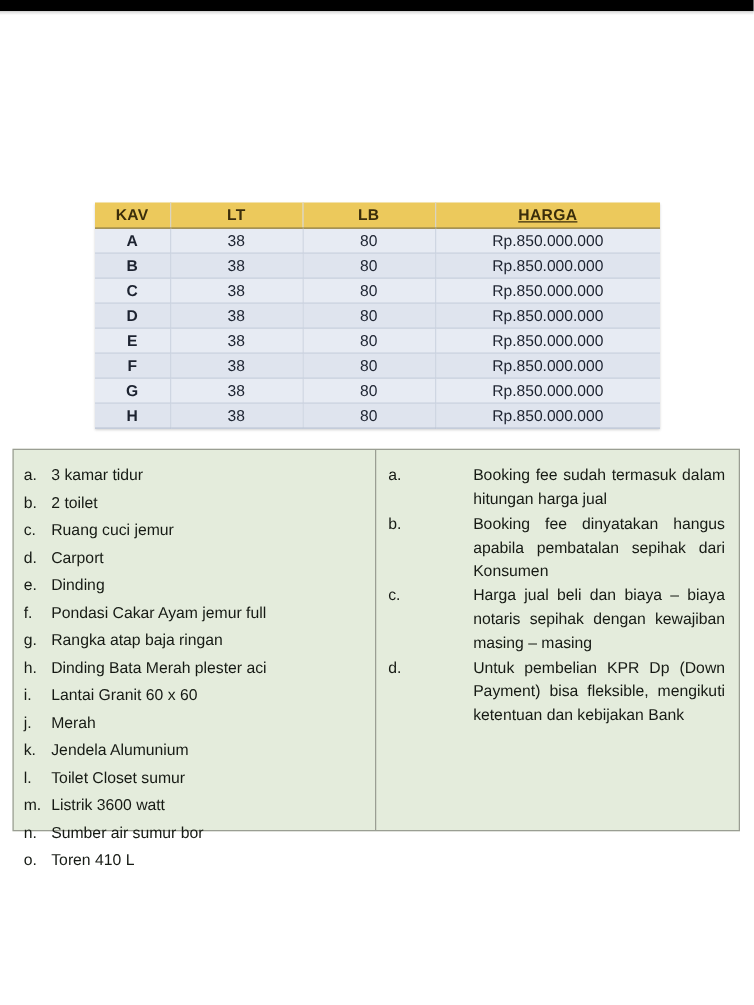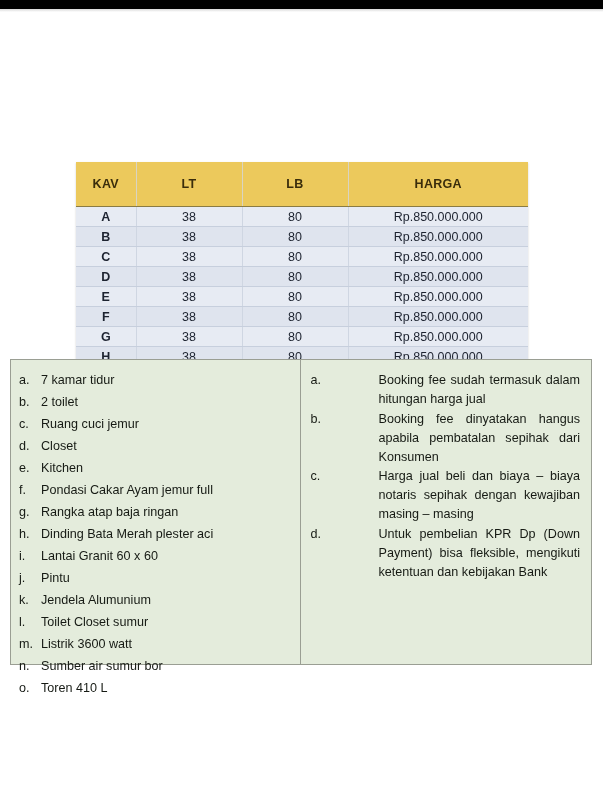--- a/index.html
+++ b/index.html
@@ -51,23 +51,23 @@
   .price-table th {
     background: #ecc95c;
     color: #3a2d0b;
     font-size: 12.5px;
     font-weight: bold;
     letter-spacing: 0.3px;
     height: 20px;
     text-align: center;
     border-right: 1px solid #d9d4c2;
     border-bottom: 1px solid #8a7b43;
-    padding: 12px;
-  }
-  .price-table th:last-child { border-right: none; }
+    padding: 0;
+  }
+  .price-table th:last-child { border-right: none; text-decoration: underline; }
 
   .price-table td {
     height: 19px;
     text-align: center;
     font-size: 12.5px;
     color: #1d2330;
     border-right: 1px solid #cfd6e2;
     border-bottom: 1px solid #c7cfdd;
     padding: 0;
   }
@@ -203,57 +203,57 @@
         <td>80</td>
         <td>Rp.850.000.000</td>
       </tr>
     </tbody>
 </table>
 
 <div class="spec-panel">
   <div class="spec-col left" id="spec-left">
       <div class="spec-item">
         <span class="spec-marker">a.</span>
-        <span class="spec-text">7 kamar tidur</span>
+        <span class="spec-text">3 kamar tidur</span>
       </div>
       <div class="spec-item">
         <span class="spec-marker">b.</span>
         <span class="spec-text">2 toilet</span>
       </div>
       <div class="spec-item">
         <span class="spec-marker">c.</span>
         <span class="spec-text">Ruang cuci jemur</span>
       </div>
       <div class="spec-item">
         <span class="spec-marker">d.</span>
-        <span class="spec-text">Closet</span>
+        <span class="spec-text">Carport</span>
       </div>
       <div class="spec-item">
         <span class="spec-marker">e.</span>
-        <span class="spec-text">Kitchen</span>
+        <span class="spec-text">Dinding</span>
       </div>
       <div class="spec-item">
         <span class="spec-marker">f.</span>
         <span class="spec-text">Pondasi Cakar Ayam jemur full</span>
       </div>
       <div class="spec-item">
         <span class="spec-marker">g.</span>
         <span class="spec-text">Rangka atap baja ringan</span>
       </div>
       <div class="spec-item">
         <span class="spec-marker">h.</span>
         <span class="spec-text">Dinding Bata Merah plester aci</span>
       </div>
       <div class="spec-item">
         <span class="spec-marker">i.</span>
         <span class="spec-text">Lantai Granit 60 x 60</span>
       </div>
       <div class="spec-item">
         <span class="spec-marker">j.</span>
-        <span class="spec-text">Pintu</span>
+        <span class="spec-text">Merah</span>
       </div>
       <div class="spec-item">
         <span class="spec-marker">k.</span>
         <span class="spec-text">Jendela Alumunium</span>
       </div>
       <div class="spec-item">
         <span class="spec-marker">l.</span>
         <span class="spec-text">Toilet Closet sumur</span>
       </div>
       <div class="spec-item">

